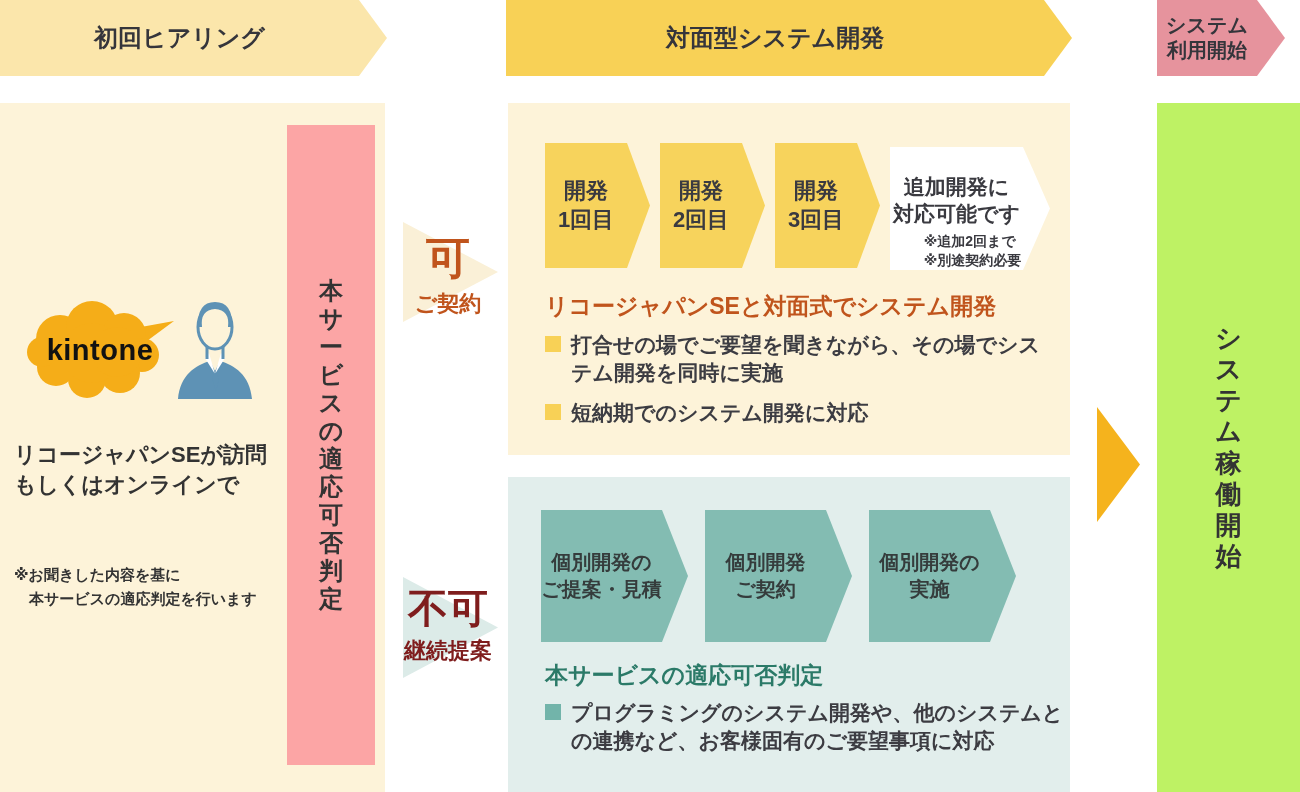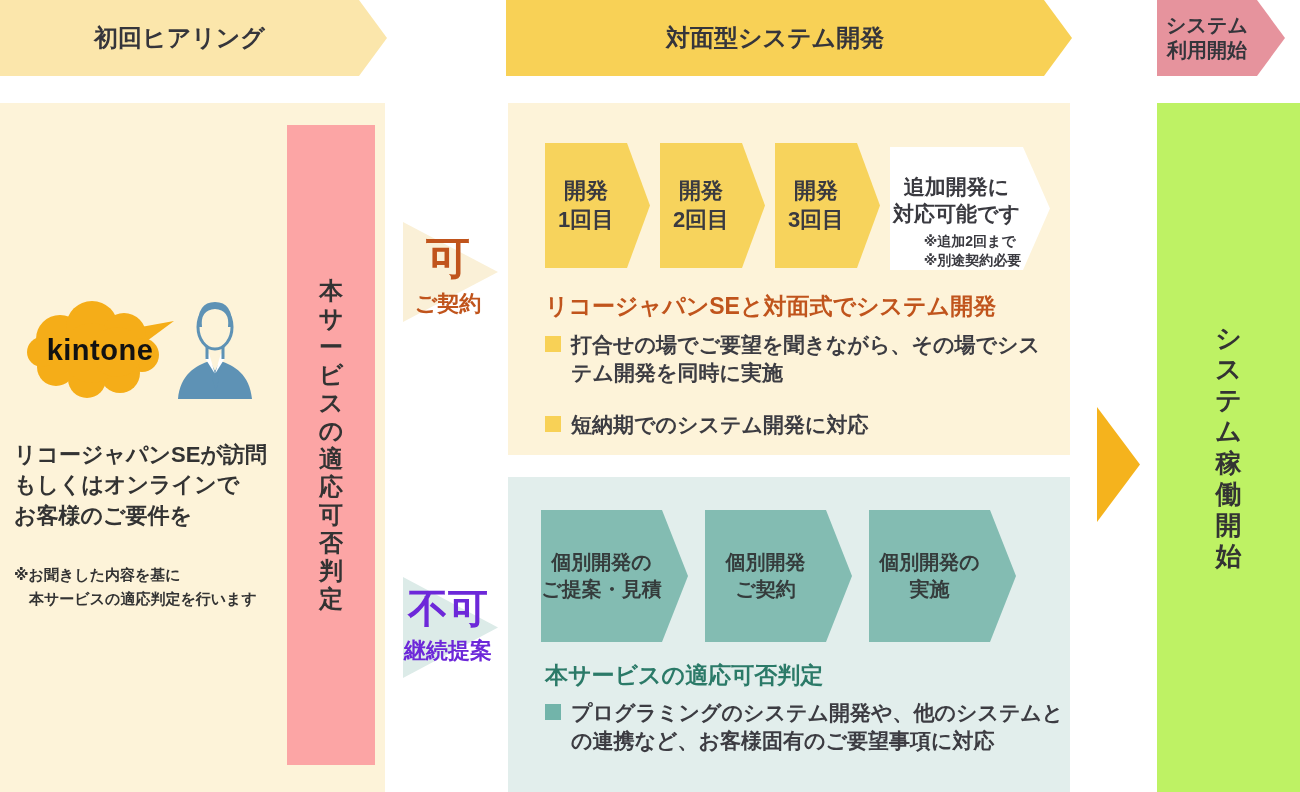--- a/index.html
+++ b/index.html
@@ -32,41 +32,41 @@
   .vbar{position:absolute;left:287px;top:125px;width:88px;height:640px;background:#fca5a5;
     display:flex;align-items:center;justify-content:center;}
   .vtext{width:26px;font-size:24px;font-weight:700;line-height:1.17;word-break:break-all;
     text-align:center;color:#333333;}
   
   .tri{position:absolute;clip-path:polygon(0 0,100% 50%,0 100%);}
   .tri-ok{left:403px;top:222px;width:95px;height:100px;background:#faf0d7;}
   .tri-ng{left:403px;top:577px;width:95px;height:101px;background:#dcebe8;}
   .decision{position:absolute;text-align:center;font-weight:700;}
   .dec-ok{left:392px;top:232px;width:112px;color:#c0541c;}
-  .dec-ng{left:388px;top:584px;width:120px;color:#6d28d9;}
+  .dec-ng{left:388px;top:584px;width:120px;color:#7f1d1d;}
   .dec-big{font-size:44px;line-height:1.2;}
   .dec-ng .dec-big{font-size:40px;}
   .dec-small{font-size:22px;margin-top:4px;}
   
   .facing-panel{position:absolute;left:508px;top:103px;width:562px;height:352px;background:#fdf3d9;}
   .ystep{position:absolute;top:40px;width:105px;height:125px;background:#f7d35c;
     clip-path:polygon(0 0,calc(100% - 23px) 0,100% 50%,calc(100% - 23px) 100%,0 100%);
     padding-right:23px;display:flex;flex-direction:column;align-items:center;justify-content:center;
     font-size:22px;font-weight:700;line-height:1.3;color:#3a3a40;text-align:center;}
   .ystep.s1{left:37px;} .ystep.s2{left:152px;} .ystep.s3{left:267px;}
   .extra-box{position:absolute;left:382px;top:44px;width:160px;height:123px;background:#ffffff;
     clip-path:polygon(0 0,calc(100% - 27px) 0,100% 50%,calc(100% - 27px) 100%,0 100%);
     padding-right:27px;display:flex;flex-direction:column;align-items:center;justify-content:flex-end;}
   .extra-main{font-size:21px;font-weight:700;line-height:1.3;text-align:center;color:#3a3a40;}
   .extra-main span{display:block;}
   .extra-note{font-size:14px;font-weight:700;line-height:1.35;margin-top:5px;text-align:left;color:#3a3a40;}
   .extra-note span{display:block;margin-left:32px;}
   .sec-heading{position:absolute;left:37px;font-size:23px;font-weight:700;}
   .facing-heading{top:188px;color:#c0541c;}
-  .bullets{position:absolute;left:37px;display:flex;flex-direction:column;gap:24px;}
+  .bullets{position:absolute;left:37px;display:flex;flex-direction:column;gap:12px;}
   .facing-bullets{top:228px;}
   .bullet-item{display:flex;gap:10px;font-size:21px;font-weight:700;line-height:1.33;color:#3c3c42;}
   .bullet-sq{flex:0 0 16px;width:16px;height:16px;margin-top:5px;}
   .sq-yellow{background:#f8d156;}
   .sq-teal{background:#72b4aa;}
   .facing-bullets .bullet-text{width:470px;}
   
   .outsourced-panel{position:absolute;left:508px;top:477px;width:562px;height:315px;background:#e2eeec;}
   .tstep{position:absolute;top:33px;width:147px;height:132px;background:#83bcb2;
     clip-path:polygon(0 0,calc(100% - 26px) 0,100% 50%,calc(100% - 26px) 100%,0 100%);
@@ -127,21 +127,20 @@
     <path d="M53,61 L43,77 L49,56 Z" fill="#ffffff"></path>
     <path d="M43,75 L47,81 L44,95 L40,81 Z" fill="#5e92b5"></path>
     <ellipse cx="43" cy="30" rx="17" ry="22" fill="none" stroke="#5e92b5" stroke-width="3"></ellipse>
     <path d="M26,30 Q25,5 43,5 Q61,5 60,30 L56,30 Q58,13 43,12 Q28,13 30,30 Z" fill="#5e92b5"></path>
     <path d="M35,50 L35,62 M51,50 L51,62" stroke="#5e92b5" stroke-width="3" fill="none"></path>
   </svg>
 
   <div class="desc">
     <span>リコージャパンSEが訪問</span>
     <span>もしくはオンラインで</span>
-    <span>お客様のご要件を</span>
   </div>
   <div class="note">
     <span>※お聞きした内容を基に</span>
     <span>本サービスの適応判定を行います</span>
   </div>
 
   <div class="vbar">
     <span class="vtext">本サービスの適応可否判定</span>
   </div>
 

